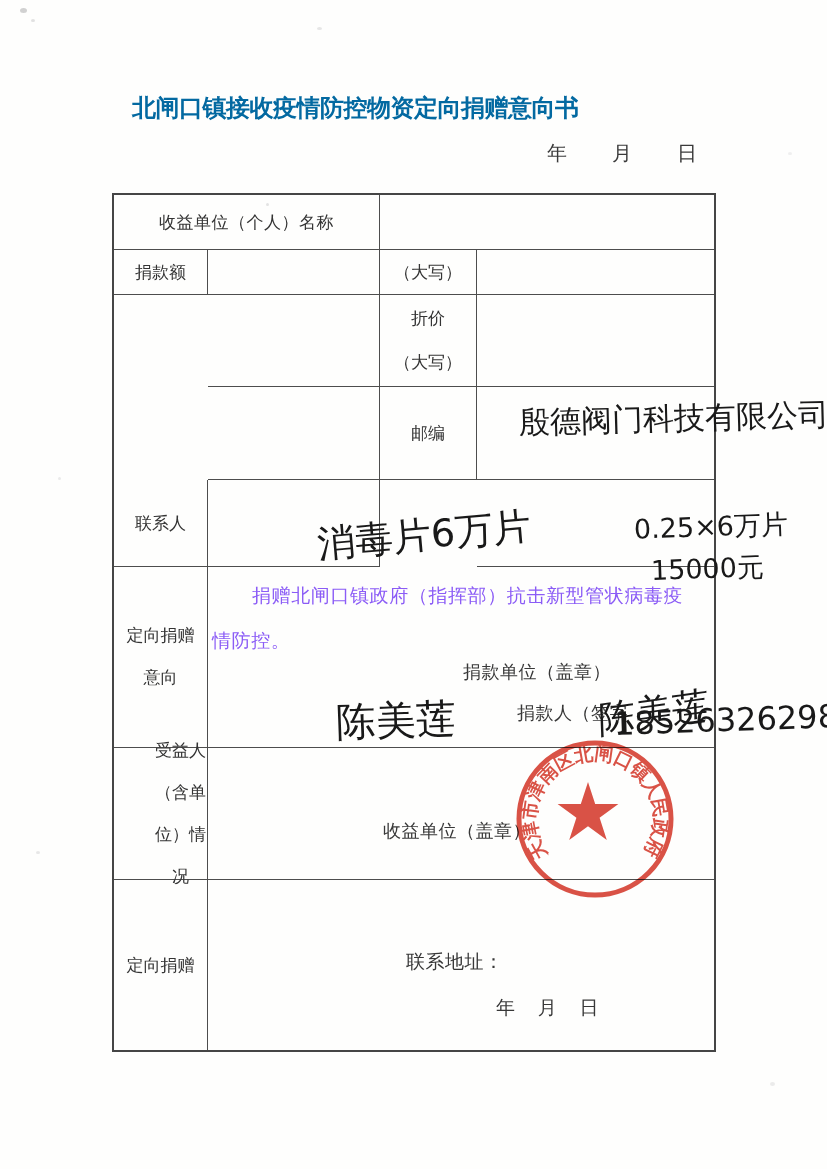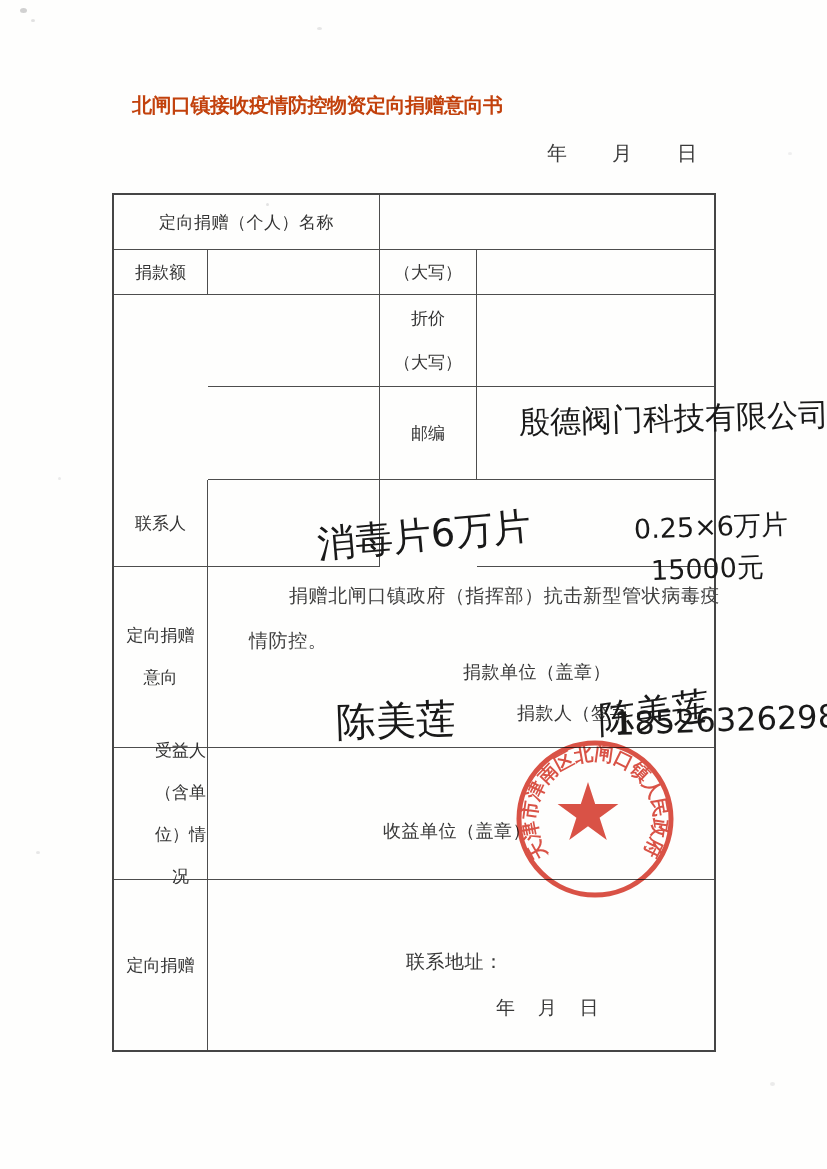--- a/index.html
+++ b/index.html
@@ -1,32 +1,32 @@
 <!DOCTYPE html>
 <html><head>
 <meta charset="utf-8">
 <style>
   html,body{margin:0;padding:0;background:#ffffff;}
   .page{position:relative;width:827px;height:1169px;background:#fefefd;overflow:hidden;
         font-family:"Liberation Serif","DejaVu Serif",serif;color:#333;}
   .speck{position:absolute;border-radius:50%;opacity:.85;}
   .title{position:absolute;left:132px;top:92px;width:445px;font-family:"DejaVu Sans","Liberation Sans",sans-serif;
-         font-weight:bold;font-size:20px;letter-spacing:-0.5px;color:#c2410c;white-space:nowrap;}
+         font-weight:bold;font-size:24px;letter-spacing:-0.5px;color:#0369a1;white-space:nowrap;}
   .date-top{position:absolute;left:547px;top:140px;font-size:20px;color:#3a3a3a;word-spacing:40px;white-space:nowrap;}
   .grid{position:absolute;left:112px;top:193px;width:600px;height:855px;border:2px solid #454545;}
   .cell{position:absolute;box-sizing:border-box;border-right:1px solid #4d4d4d;border-bottom:1px solid #4d4d4d;
         display:flex;flex-direction:column;align-items:center;justify-content:center;text-align:center;
         font-size:17px;line-height:1;color:#343434;}
   .cell .ln{display:block;line-height:40px;}
   .cell.lh36 .ln{line-height:36px;} .cell.lh44 .ln{line-height:44px;} .cell.lh42 .ln{line-height:42px;}
   .cell.er{border-right:none;} .cell.eb{border-bottom:none;}
   .cell.content{display:block;text-align:left;}
   .hw{position:absolute;font-family:"DejaVu Sans","Liberation Sans",sans-serif;color:#191919;white-space:nowrap;z-index:5;}
   .para{position:absolute;left:4px;top:6px;width:474px;font-size:19px;letter-spacing:.6px;line-height:45px;
-        text-indent:40px;color:#404040;margin-left:37px;}
+        text-indent:40px;color:#8b5cf6;}
   .inlbl{position:absolute;font-size:18px;letter-spacing:.5px;color:#383838;white-space:nowrap;text-align:right;}
   .sig{left:598px;top:688px;font-size:37px;transform:rotate(-8deg) skewX(-6deg);z-index:7;}
   .stamp{position:absolute;left:513px;top:737px;width:164px;height:164px;z-index:6;opacity:.88;mix-blend-mode:multiply;}
   .datebot{word-spacing:17px;}
 </style>
 </head>
 <body>
 
 <div class="page">
 
@@ -38,21 +38,21 @@
   <div class="speck" style="left:36px;top:851px;width:4px;height:3px;background:#e3e3e3;"></div>
   <div class="speck" style="left:788px;top:152px;width:4px;height:3px;background:#ececec;"></div>
   <div class="speck" style="left:770px;top:1082px;width:5px;height:4px;background:#e7e7e7;"></div>
 
   <div class="title">北闸口镇接收疫情防控物资定向捐赠意向书</div>
   <div class="date-top">年 月 日</div>
 
   <div class="grid">
 
     <div class="cell" style="left:0;top:0;width:266px;height:55px;">
-      <span class="ln" style="line-height:17px;letter-spacing:.5px;">定向捐赠（个人）名称</span>
+      <span class="ln" style="line-height:17px;letter-spacing:.5px;">收益单位（个人）名称</span>
     </div>
     <div class="cell er" style="left:266px;top:0;width:334px;height:55px;"></div>
     <span class="hw" style="left:405px;top:203px;font-size:31px;transform:rotate(-1.5deg);">殷德阀门科技有限公司</span>
 
     <div class="cell" style="left:0;top:55px;width:94px;height:45px;">
       <span>捐款额</span>
     </div>
     <div class="cell" style="left:94px;top:55px;width:172px;height:45px;">
       <span></span>
     </div>

